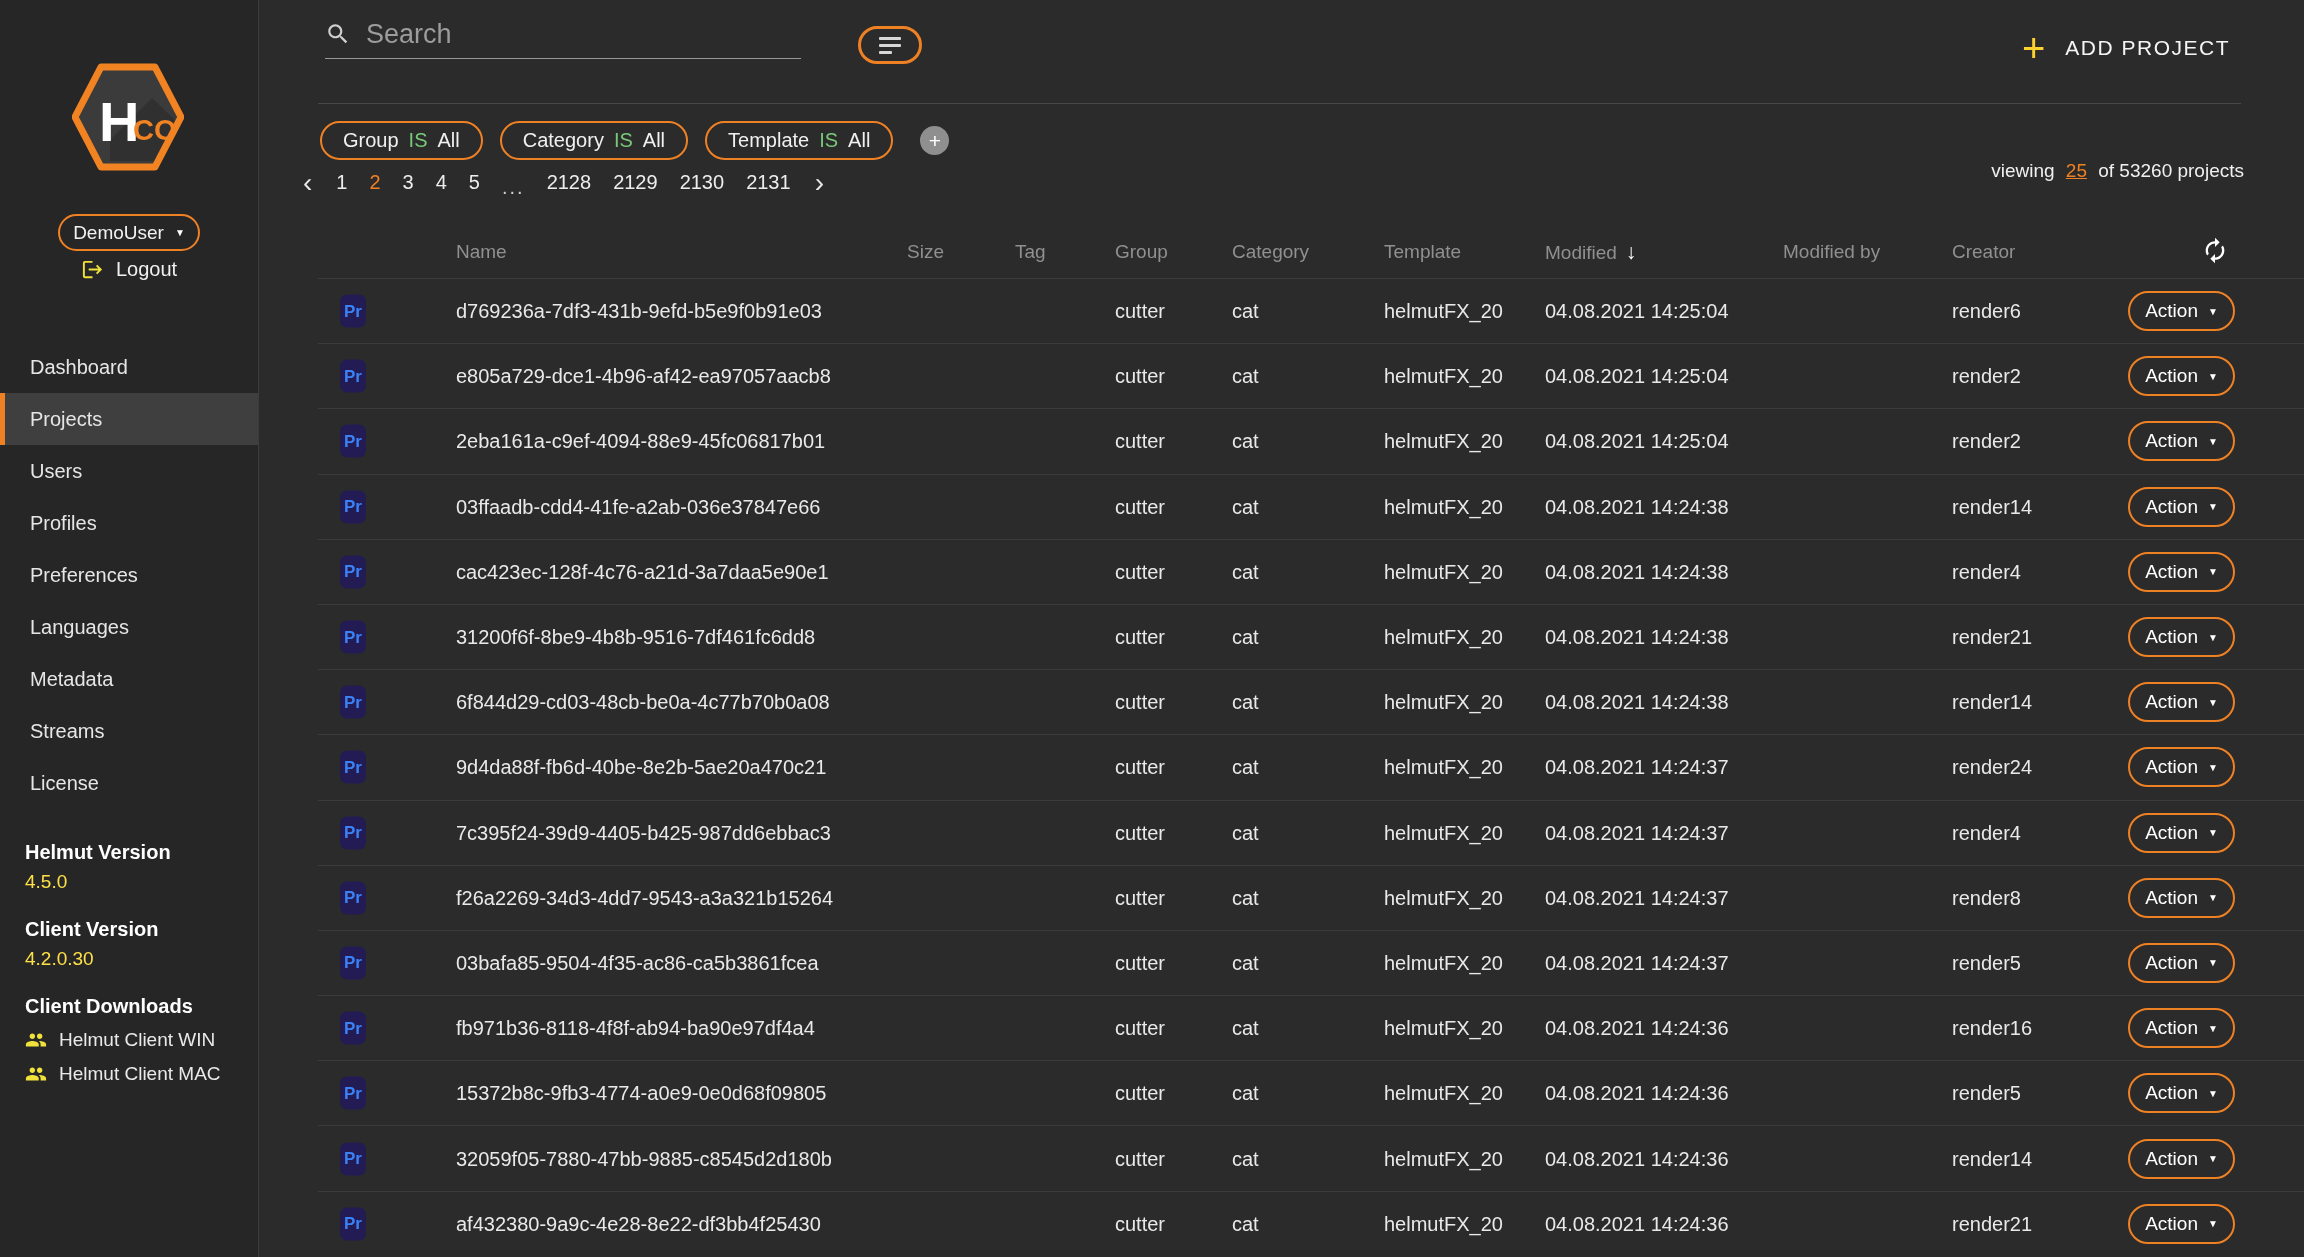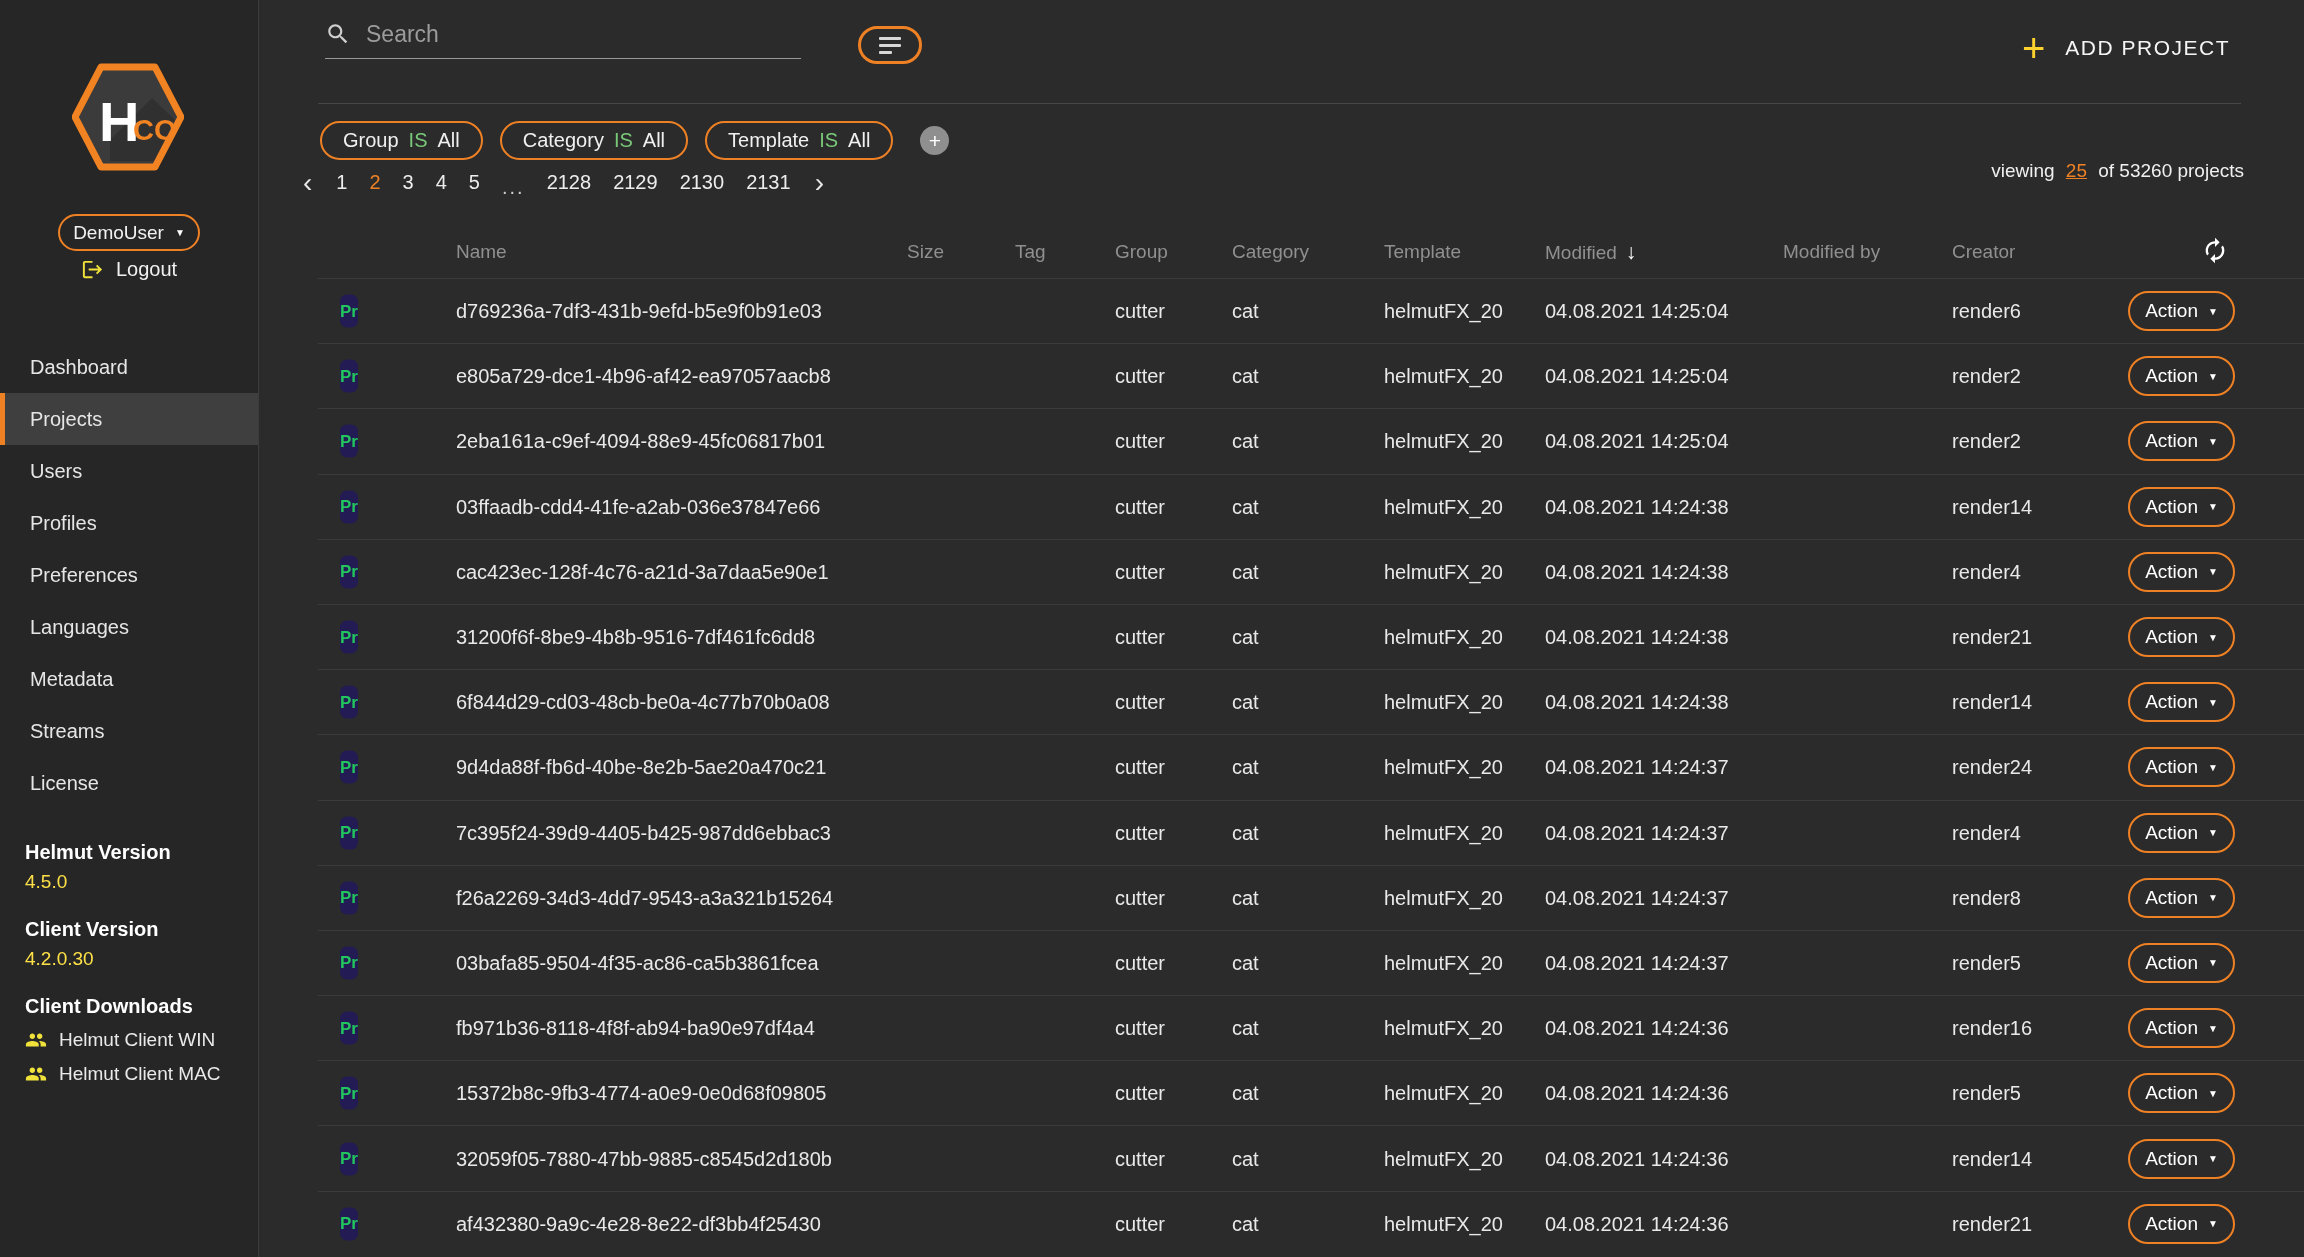--- a/index.html
+++ b/index.html
@@ -32,21 +32,21 @@
   .info-title{font-weight:bold;color:#fff;font-size:20px;margin-bottom:7px;}
   .info-value{color:#fde047;font-size:19px;margin-bottom:25px;}
   .dl-list{margin-top:11px;}
   .dl-item{display:flex;align-items:center;gap:12px;color:#e9e9e9;font-size:19px;
     margin-bottom:12px;cursor:pointer;}
 
   
   .search-wrap{position:absolute;left:325px;top:10px;width:476px;height:48px;
     border-bottom:1px solid #989898;display:flex;align-items:center;gap:15px;}
   .search-input{flex:1;background:transparent;border:none;outline:none;color:#eee;
-    font-size:23px;font-family:inherit;}
+    font-size:27px;font-family:inherit;}
   .search-input::placeholder{color:#9c9c9c;}
   .filter-btn{position:absolute;left:858px;top:26px;width:64px;height:38px;border-radius:19px;
     border:3px solid var(--accent);background:transparent;display:flex;align-items:center;
     justify-content:center;box-sizing:border-box;cursor:pointer;}
   .filter-lines{display:flex;flex-direction:column;gap:4px;align-items:flex-start;}
   .filter-lines i{display:block;height:3px;background:#d8d8d8;border-radius:1px;}
   .fl1{width:22px;} .fl2{width:22px;} .fl3{width:13px;}
   .add-project{position:absolute;left:2022px;top:30px;display:flex;align-items:center;gap:20px;
     background:none;border:none;cursor:pointer;font-family:inherit;}
   .add-plus{color:var(--gold);font-size:40px;font-weight:400;line-height:36px;}
@@ -79,22 +79,22 @@
   .c-name{left:138px;} .c-size{left:589px;} .c-tag{left:697px;} .c-group{left:797px;}
   .c-category{left:914px;} .c-template{left:1066px;} .c-modified{left:1227px;}
   .c-modby{left:1465px;} .c-creator{left:1634px;}
   .sort{color:#fff;font-size:21px;margin-left:9px;}
   .refresh-btn{position:absolute;left:1883px;top:50%;transform:translateY(-50%);
     background:none;border:none;cursor:pointer;color:#fff;}
   .tbody{position:relative;}
   .trow{position:relative;height:65.2px;border-top:1px solid #3b3b3b;box-sizing:border-box;}
   .cell{position:absolute;top:50%;transform:translateY(-50%);font-size:20px;color:#e9e9e9;
     white-space:nowrap;}
-  .badge{position:absolute;left:22px;top:50%;transform:translateY(-50%);width:18px;height:33px;
-    border-radius:7px;background:#221b54;color:#22c55e;font-weight:bold;font-size:17px;
+  .badge{position:absolute;left:22px;top:50%;transform:translateY(-50%);width:26px;height:33px;
+    border-radius:7px;background:#221b54;color:#3b82f6;font-weight:bold;font-size:17px;
     display:flex;align-items:center;justify-content:center;}
   .action-btn{position:absolute;left:1810px;top:50%;transform:translateY(-50%);width:107px;
     height:40px;border-radius:20px;border:2px solid var(--accent);background:transparent;
     color:#fff;font-size:19px;display:flex;align-items:center;justify-content:center;gap:10px;
     cursor:pointer;box-sizing:border-box;font-family:inherit;}
   .caret{font-size:10px;color:#fff;}
 </style>
 </head>
 <body>
 

